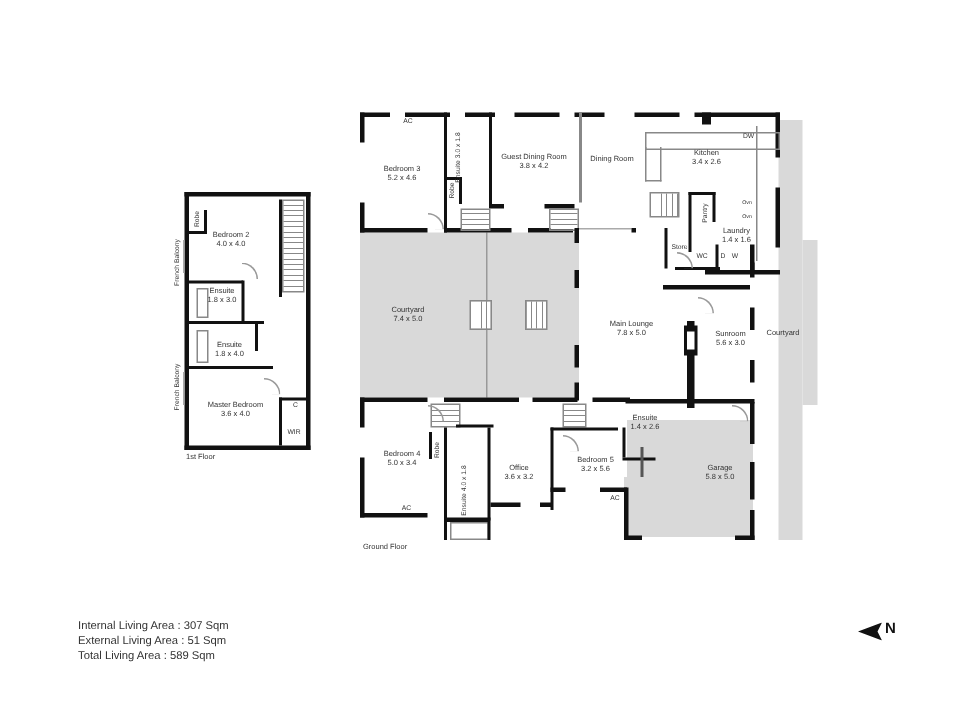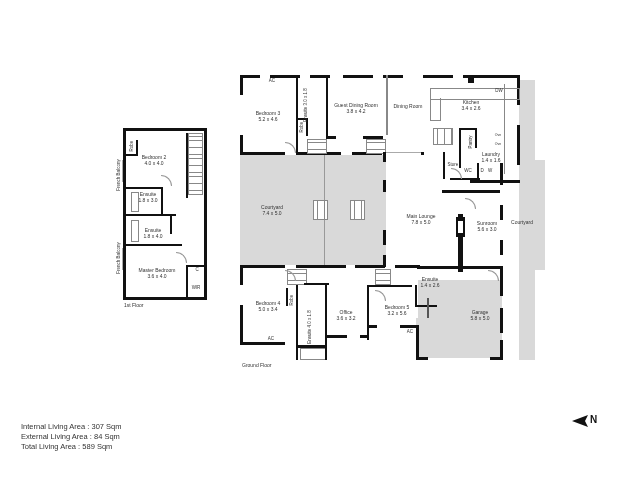--- a/index.html
+++ b/index.html
@@ -8,21 +8,21 @@
   .wall { position:absolute; background:#111; }
   .thin { position:absolute; background:#888; }
   .shade { position:absolute; background:#d9d9d9; }
   .lbl { position:absolute; font-size:5px; line-height:6px; text-align:center; color:#333; white-space:nowrap; transform:translate(-50%,-50%); }
   .lbl .d { display:block; }
   .vlbl { position:absolute; font-size:4.5px; color:#333; white-space:nowrap; transform:translate(-50%,-50%) rotate(-90deg); }
   .small { font-size:4.5px; }
   .stairs { position:absolute; background:repeating-linear-gradient(90deg,#fff 0,#fff 3px,#888 3px,#888 3.6px); border:0.6px solid #888; }
   .stairsv { position:absolute; background:repeating-linear-gradient(0deg,#fff 0,#fff 3px,#888 3px,#888 3.6px); border:0.6px solid #888; }
   .floorlbl { position:absolute; font-size:5px; color:#333; }
-  .area { position:absolute; left:21px; font-size:7.5px; line-height:8.5px; color:#333;margin-top:10px; }
+  .area { position:absolute; left:52px; font-size:7.5px; line-height:8.5px; color:#333; }
   .door { position:absolute; border:0.6px solid #999; border-radius:0 100% 0 0; border-left:none; border-bottom:none; }
 </style>
 </head>
 <body>
 
 <div class="abs" style="left:0;top:0;width:640px;height:480px;">
 
   <div class="wall" style="left:123px;top:128px;width:84px;height:3px;"></div>
   <div class="wall" style="left:123px;top:128px;width:3px;height:172px;"></div>
   <div class="wall" style="left:204px;top:128px;width:3px;height:172px;"></div>
@@ -257,21 +257,21 @@
 </div>
 <div class="lbl" style="left:480px;top:315px;">
   <span class="d">Garage</span>
     <span class="d">5.8 x 5.0</span>
 </div>
 <div class="lbl small" style="left:271px;top:339px;">AC</div>
 <div class="lbl small" style="left:410px;top:332px;">AC</div>
 <div class="floorlbl" style="left:242px;top:362px;">Ground Floor</div>
 
 <div class="area" style="top:413px;">Internal Living Area : 307 Sqm</div>
-<div class="area" style="top:423px;">External Living Area : 84 Sqm</div>
+<div class="area" style="top:423px;">External Living Area : 51 Sqm</div>
 <div class="area" style="top:433px;">Total Living Area : 589 Sqm</div>
 
 <div class="abs" style="left:572px;top:414px;width:30px;height:14px;">
   <svg width="16" height="12" viewBox="0 0 16 12" style="position:absolute;left:0;top:1px;">
     <polygon points="0,6 16,0 13,6 16,12" fill="#111"></polygon>
   </svg>
   <span style="position:absolute;left:18px;top:0;font-size:10px;font-weight:bold;color:#111;">N</span>
 </div>
 
 </body></html>

